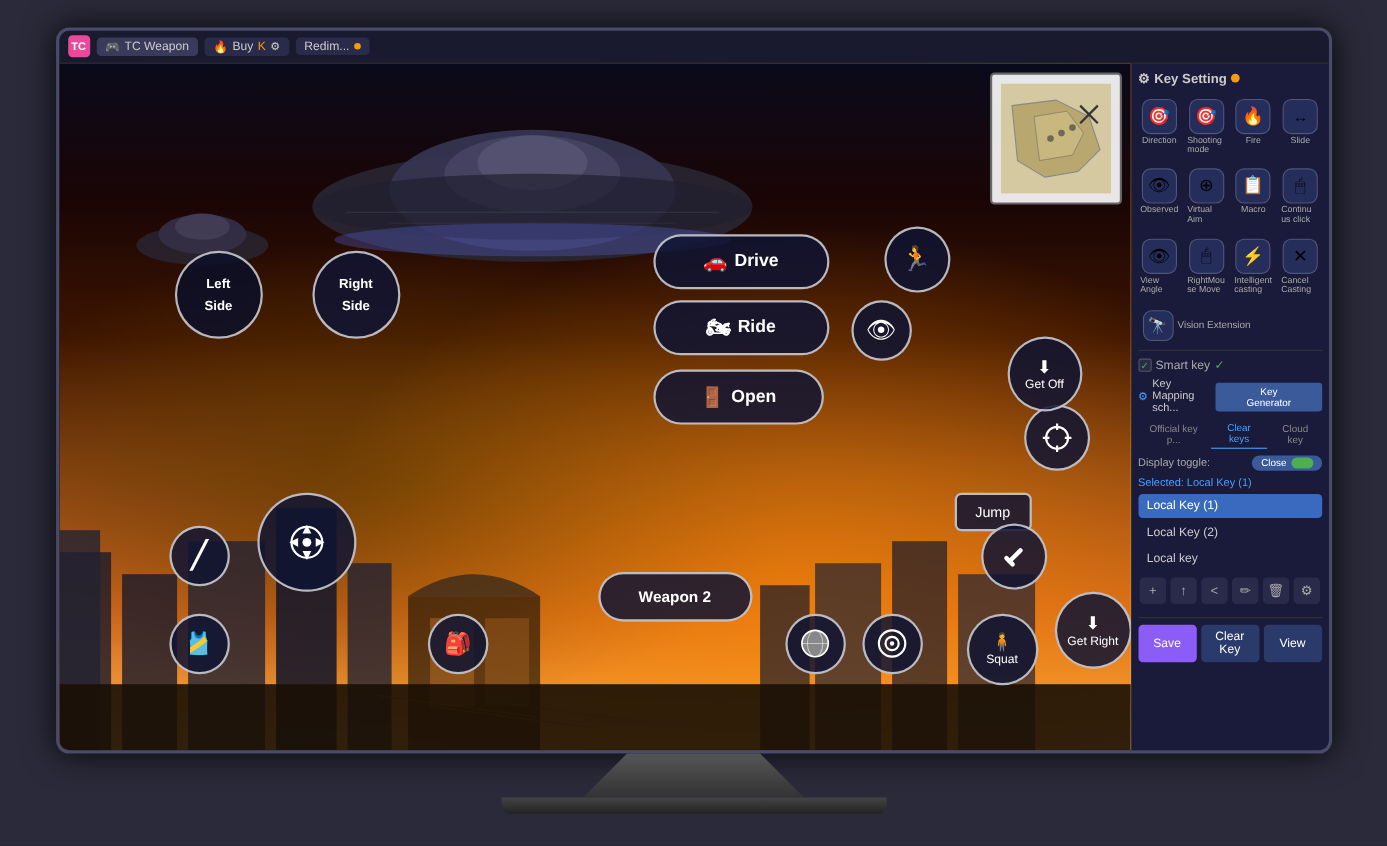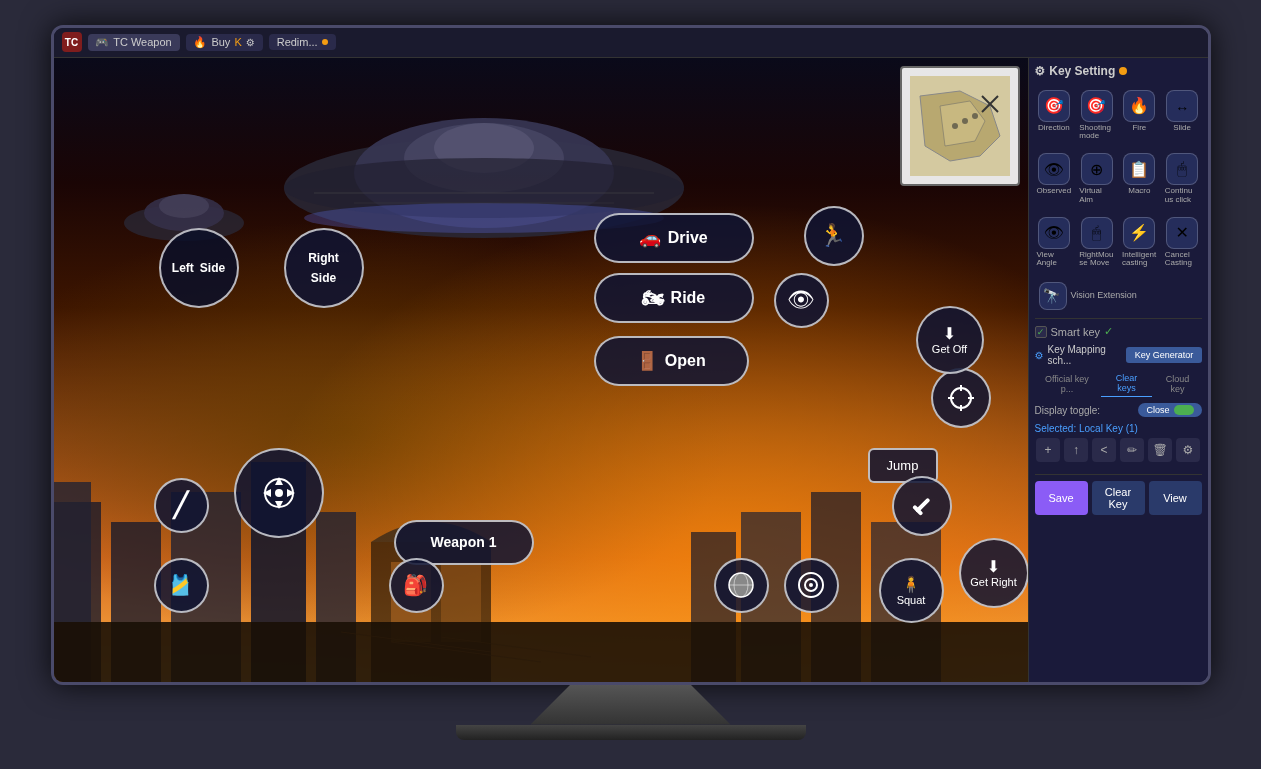--- a/index.html
+++ b/index.html
@@ -56,21 +56,21 @@
       display: flex;
       align-items: center;
       padding: 0 8px;
       gap: 6px;
       border-bottom: 1px solid #333;
     }
 
     .top-bar-logo {
       width: 20px;
       height: 20px;
-      background: #7f1d1d;
+      background: #ec4899;
       border-radius: 4px;
       display: flex;
       align-items: center;
       justify-content: center;
       font-size: 10px;
       color: white;
       font-weight: bold;
     }
 
     .top-bar-tab {
@@ -511,21 +511,21 @@
 
             <line x1="72" y1="20" x2="88" y2="36" stroke="#333" stroke-width="2"></line>
             <line x1="88" y1="20" x2="72" y2="36" stroke="#333" stroke-width="2"></line>
 
             <circle cx="45" cy="50" r="3" fill="#333" opacity="0.6"></circle>
             <circle cx="55" cy="45" r="3" fill="#333" opacity="0.6"></circle>
             <circle cx="65" cy="40" r="3" fill="#333" opacity="0.6"></circle>
           </svg>
         </div>
 
-        <div class="game-btn" style="left:105px; top:170px; width:80px; height:80px; border-radius:50%; font-size:12px; background:rgba(10,15,40,0.85);justify-content:center;">
+        <div class="game-btn" style="left:105px; top:170px; width:80px; height:80px; border-radius:50%; flex-direction:column; font-size:12px; background:rgba(10,15,40,0.85);justify-content:center;">
           <span>Left</span>
           <span>Side</span>
         </div>
 
         <div class="game-btn" style="left:230px; top:170px; width:80px; height:80px; border-radius:50%; flex-direction:column; font-size:12px;">
           <span>Right</span>
           <span>Side</span>
         </div>
 
         <div class="game-btn" style="left:540px; top:155px; width:160px; height:50px; font-size:16px; font-weight:bold;">
@@ -578,24 +578,24 @@
             <polygon points="4,20 12,16 12,24" fill="white"></polygon>
             <polygon points="36,20 28,16 28,24" fill="white"></polygon>
             <circle cx="20" cy="20" r="4" fill="white"></circle>
           </svg>
         </div>
 
         <div class="game-btn-circle" style="left:100px; top:420px; width:55px; height:55px;">
           <span style="font-size:24px; color:white; font-weight:bold;">╱</span>
         </div>
 
-        <div class="game-btn" style="left:340px; top:462px; width:140px; height:45px; border-radius:25px; font-size:14px; font-weight:bold;">
-          <span>Weapon 1</span>
-        </div>
-
+
+        <div class="game-btn" style="left:490px; top:462px; width:140px; height:45px; border-radius:25px; font-size:14px; font-weight:bold;">
+          <span>Weapon 2</span>
+        </div>
 
         <div class="game-btn-circle" style="left:335px; top:500px; width:55px; height:55px;">
           <span style="font-size:20px">🎒</span>
         </div>
 
         <div class="game-btn-circle" style="left:660px; top:500px; width:55px; height:55px;">
           <svg width="28" height="28" viewBox="0 0 28 28">
             <circle cx="14" cy="14" r="12" fill="#888" stroke="white" stroke-width="1.5"></circle>
             <ellipse cx="14" cy="14" rx="7" ry="12" fill="none" stroke="white" stroke-width="1" opacity="0.5"></ellipse>
             <line x1="2" y1="14" x2="26" y2="14" stroke="white" stroke-width="1" opacity="0.5"></line>
@@ -705,39 +705,44 @@
 
         <div class="smart-key-row">
           <div class="checkbox">✓</div>
           <span>Smart key</span>
           <span style="color:#4caf50; font-size:11px;">✓</span>
         </div>
 
         <div style="display:flex; align-items:center; gap:4px; margin-bottom:4px;">
           <span style="color:#4a9fff; font-size:10px;">⚙</span>
           <span style="font-size:10px; color:#ccc; flex:1;">Key Mapping sch...</span>
-          <button class="tab-btn active" style="width:auto; padding:3px 0; font-size:9px;">Key Generator</button>
+          <button class="tab-btn active" style="width:auto; padding:3px 21px; font-size:9px;">Key Generator</button>
         </div>
 
         <div class="subtabs-row">
           <button class="subtab-btn">Official key p...</button>
           <button class="subtab-btn active">Clear keys</button>
           <button class="subtab-btn">Cloud key</button>
         </div>
 
         <div class="display-toggle-row">
           <span class="display-toggle-label">Display toggle:</span>
           <div class="toggle-auto">
             <span>Close</span>
             <div class="toggle-switch"></div>
           </div>
         </div>
 
         <div class="selected-label">Selected: Local Key (1)</div>
 
+        <div class="key-list">
+          <div class="key-item selected">Local Key (1)</div>
+          <div class="key-item">Local Key (2)</div>
+          <div class="key-item">Local key</div>
+        </div>
 
         <div class="panel-toolbar">
           <button class="toolbar-btn">+</button>
           <button class="toolbar-btn">↑</button>
           <button class="toolbar-btn">&lt;</button>
           <button class="toolbar-btn">✏</button>
           <button class="toolbar-btn">🗑</button>
           <button class="toolbar-btn">⚙</button>
         </div>
 

